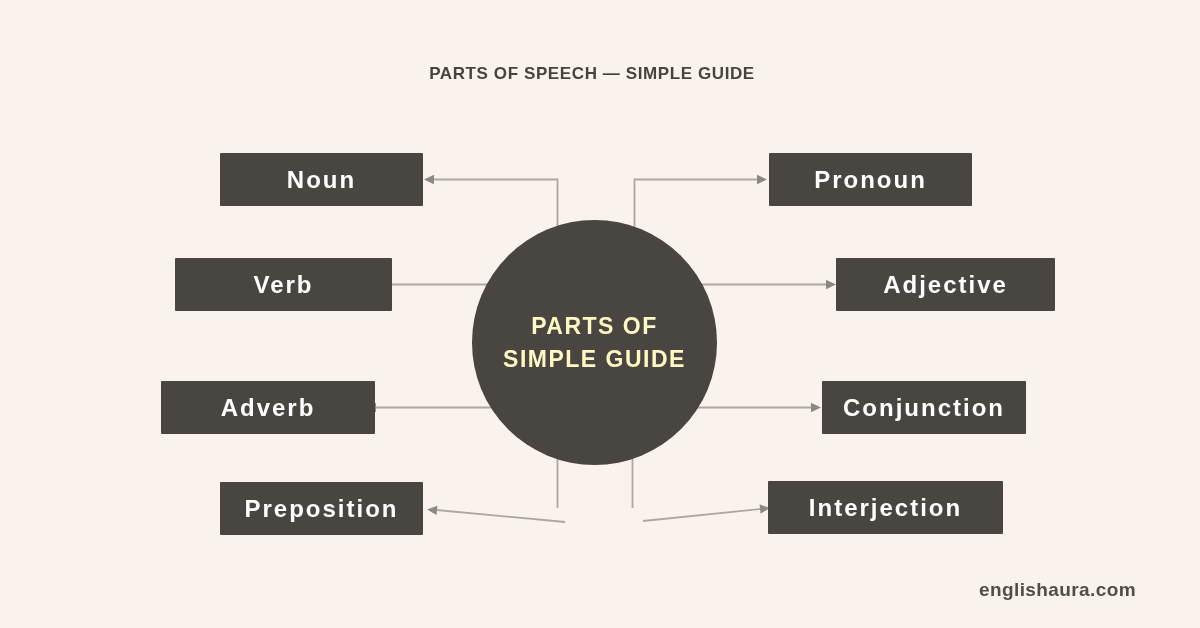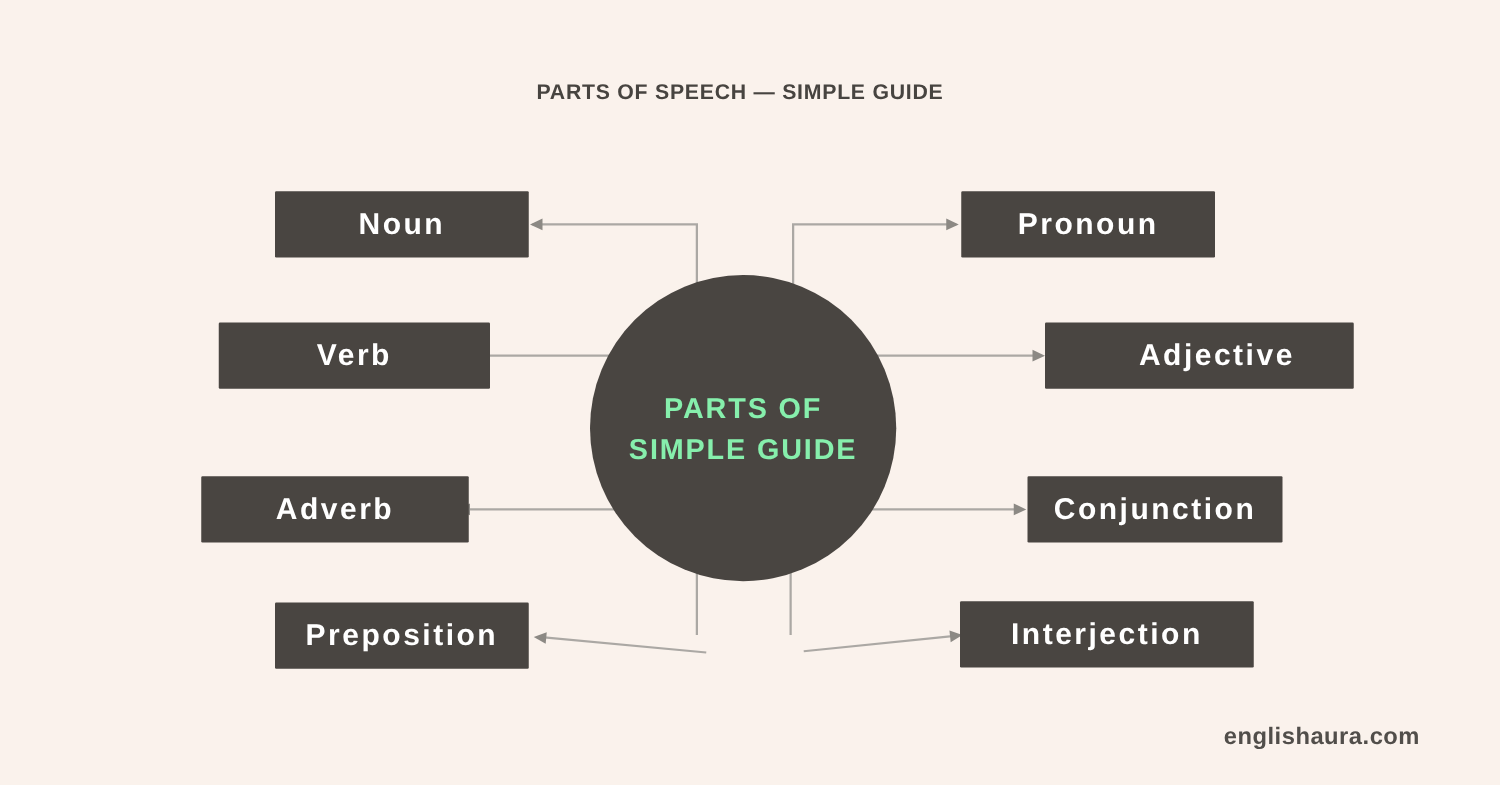--- a/index.html
+++ b/index.html
@@ -29,36 +29,36 @@
   svg.connectors{
     position:absolute;left:0;top:0;z-index:1;
   }
   .center-circle{
     position:absolute;left:472px;top:220px;width:245px;height:245px;
     background:var(--dark);border-radius:50%;
     display:flex;align-items:center;justify-content:center;
     z-index:2;
   }
   .center-label{
-    color:#86efac;font-weight:bold;font-size:23px;letter-spacing:1.5px;
+    color:#fef9c3;font-weight:bold;font-size:23px;letter-spacing:1.5px;
     line-height:33px;text-align:center;
   }
   .center-label span{display:block;}
   .node{
     position:absolute;height:53px;
     background:var(--dark);color:#ffffff;
     display:flex;align-items:center;justify-content:center;
     font-size:24px;font-weight:bold;letter-spacing:2px;
     border-radius:1px;
     z-index:2;
   }
   .node-noun        {left:220px;top:153px;width:203px;}
   .node-pronoun     {left:769px;top:153px;width:203px;}
   .node-verb        {left:175px;top:258px;width:217px;}
-  .node-adjective   {left:836px;top:258px;width:219px;padding-left:28px;}
+  .node-adjective   {left:836px;top:258px;width:219px;}
   .node-adverb      {left:161px;top:381px;width:214px;}
   .node-conjunction {left:822px;top:381px;width:204px;}
   .node-preposition {left:220px;top:482px;width:203px;}
   .node-interjection{left:768px;top:481px;width:235px;}
   .watermark{
     position:absolute;right:64px;top:579px;
     font-size:19px;font-weight:bold;letter-spacing:0.4px;
     color:var(--mark);
     z-index:2;
     margin-left:20px;

